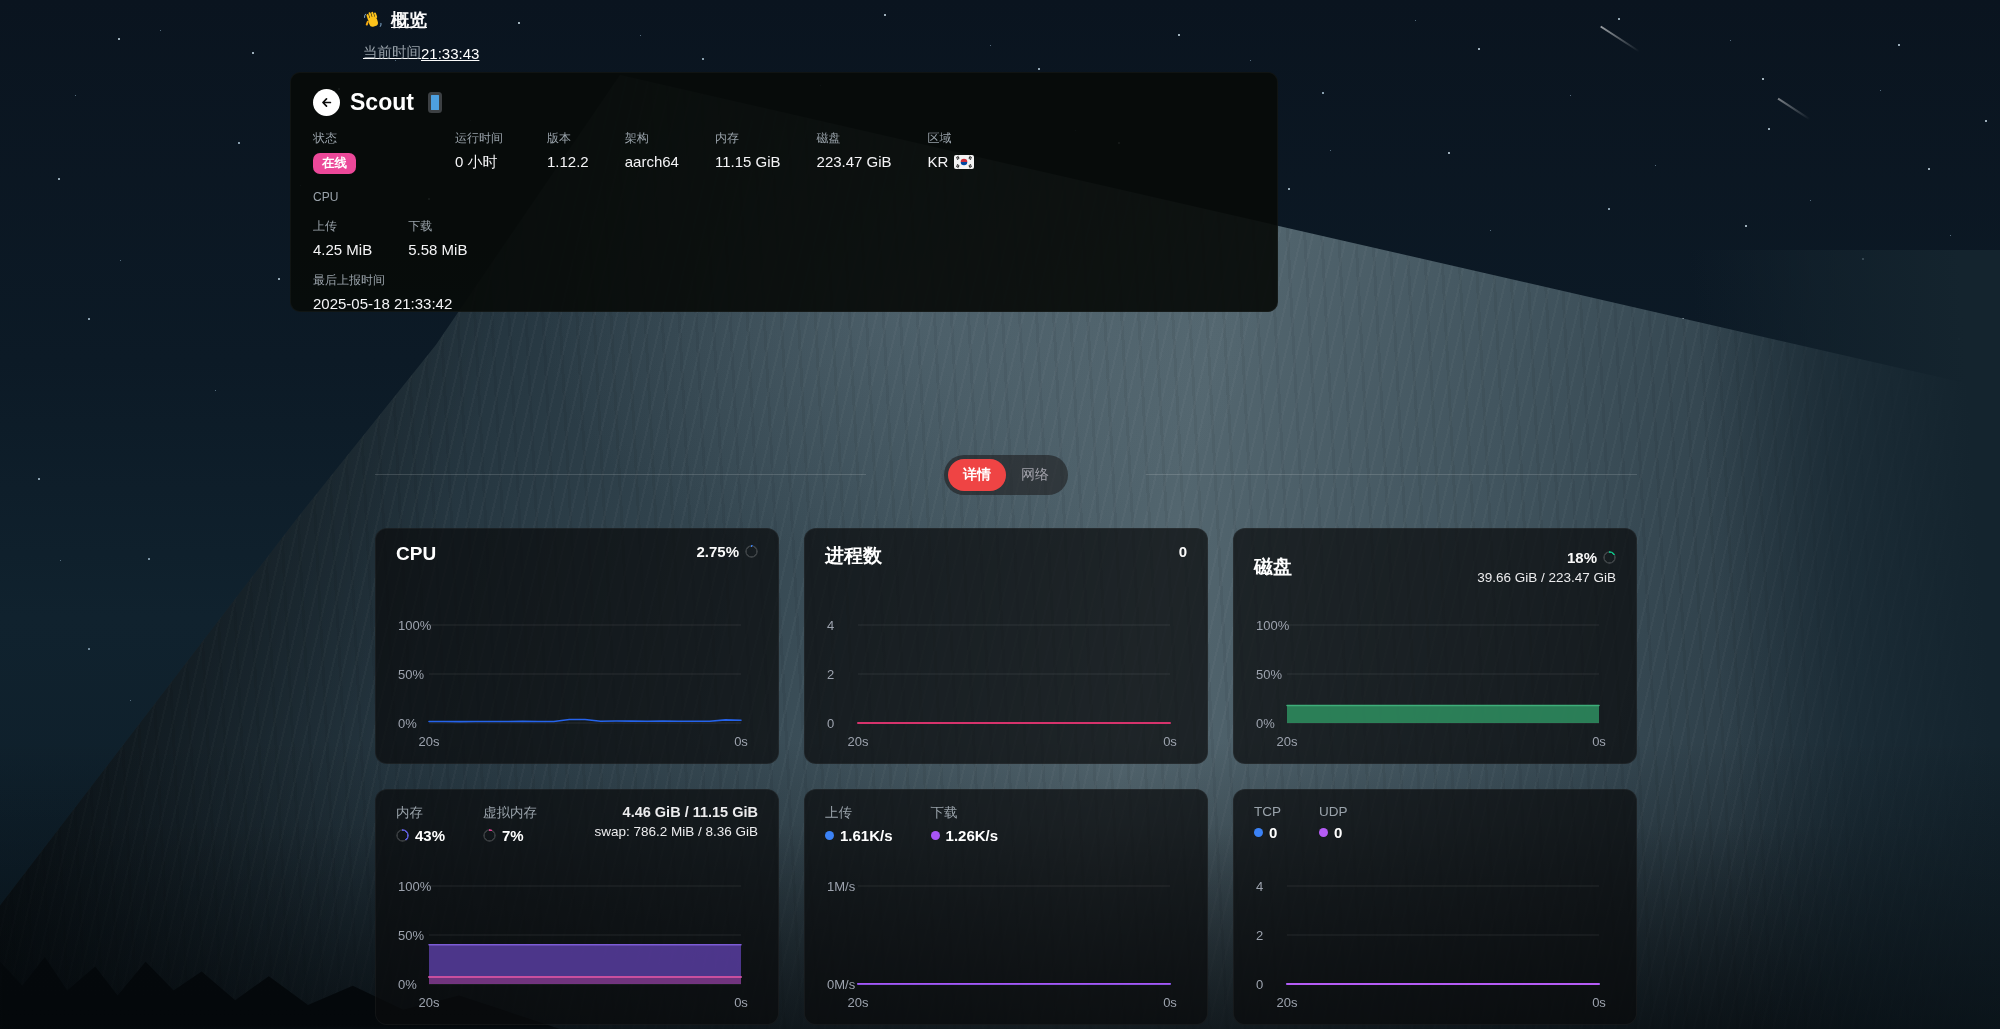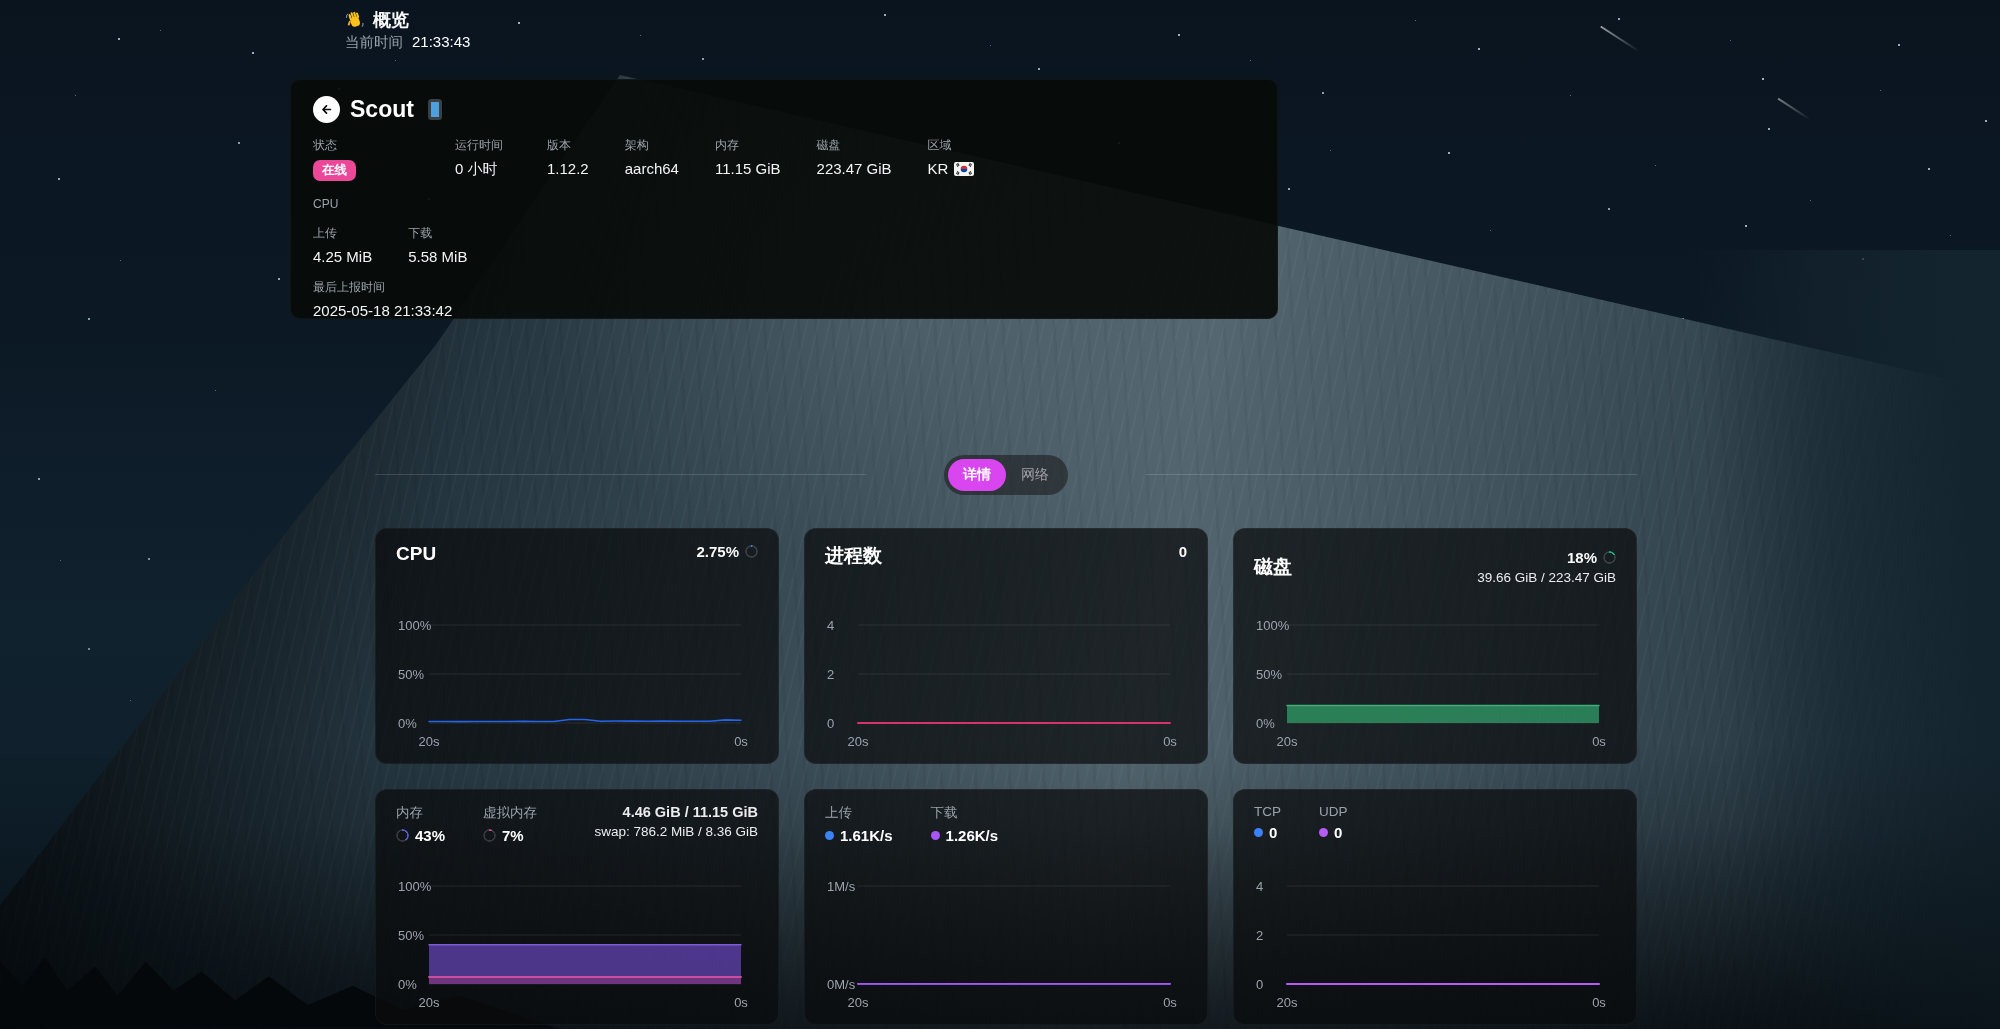--- a/index.html
+++ b/index.html
@@ -49,28 +49,28 @@
     background:linear-gradient(105deg,rgba(0,0,0,.55) 0 9%,transparent 26%),
                linear-gradient(180deg,transparent 80%,rgba(2,6,9,.5) 100%); }
   .shade-right { position:absolute; right:0; top:250px; width:360px; bottom:0;
     background:linear-gradient(266deg,#14242e 10%,rgba(20,36,46,.6) 45%,transparent 75%); }
   .forest { position:absolute; left:0; bottom:0; width:560px; height:96px; filter:blur(2px); background:#05090c;
     clip-path:polygon(0 100%,0 30%,4% 55%,8% 25%,12% 60%,17% 35%,21% 65%,26% 30%,31% 60%,36% 40%,42% 70%,48% 45%,55% 75%,63% 55%,72% 80%,82% 65%,100% 100%); }
   .vignette { position:absolute; inset:0; pointer-events:none;
     background:linear-gradient(180deg,transparent 72%,rgba(3,7,10,.55) 100%); }
 
   
-  .page-header { position:absolute; left:345px; top:8px; }
+  .page-header { position:absolute; left:363px; top:8px;text-decoration:underline; }
   .page-header h1 { font-size:18px; font-weight:700; display:flex; align-items:center; gap:8px; }
-  .time-row { margin-top:1px; display:flex; align-items:flex-start; gap:9px; }
+  .time-row { margin-top:11px; display:flex; align-items:flex-end; }
   .time-label { color:#9aa3ab; font-size:14.5px; }
   .time-value { color:#fff; font-size:15px; font-weight:500; }
 
   
-  .server-card { position:absolute; left:290px; top:79px; width:988px; height:240px;
+  .server-card { position:absolute; left:290px; top:72px; width:988px; height:240px;
     background:rgba(8,11,9,.92); border-radius:10px; padding:16px 22px;
     border:1px solid rgba(255,255,255,.04); }
   .title-row { display:flex; align-items:center; gap:10px; }
   .back-btn { width:27px; height:27px; border-radius:50%; background:#fff; border:none;
     display:flex; align-items:center; justify-content:center; cursor:pointer; }
   .server-name { font-size:23px; font-weight:700; color:#fff; }
   .phone { width:14px; height:21px; background:#4da0e0; border:3px solid #3c4043; border-radius:3.5px; margin-left:4px; }
   .srow { display:flex; gap:36px; margin-top:14px; align-items:flex-start; }
   .fld .lbl { font-size:12px; color:#9aa3ab; }
   .fld .val { font-size:15px; color:#f4f4f6; font-weight:500; margin-top:6px; display:flex; align-items:center; gap:6px; }
@@ -79,21 +79,21 @@
   .c-load { min-width:218px; } .c-up { min-width:48px; } .c-boot { min-width:218px; }
   .badge { display:inline-block; padding:2px 9px; border-radius:7px; font-size:12.5px; font-weight:700; color:#fff; line-height:17px; }
 
   
   .tabs-row { position:absolute; left:375px; top:452px; width:1262px; height:45px;
     display:flex; align-items:center; gap:78px; }
   .divider { flex:1; height:1px; background:rgba(255,255,255,.14); }
   .tab-group { display:flex; background:rgba(30,30,32,.62); border-radius:22px; padding:4px; }
   .tab { padding:7px 15px; border-radius:18px; font-size:14px; color:#a1a1aa; background:transparent;
     border:none; cursor:pointer; font-family:inherit; }
-  .tab.active { background:#d946ef; color:#fff; font-weight:700; }
+  .tab.active { background:#ef4444; color:#fff; font-weight:700; }
 
   
   .grid { position:absolute; left:375px; top:528px; display:grid;
     grid-template-columns:repeat(3,404px); grid-auto-rows:236px; gap:25px; }
   .chart-card { background:rgba(10,11,13,.72); border-radius:12px; padding:14px 20px 8px;
     border:1px solid rgba(255,255,255,.045); display:flex; flex-direction:column; }
   .card-head { display:flex; justify-content:space-between; align-items:flex-start; min-height:48px; }
   .card-head.center { align-items:center; }
   .card-head.tall { min-height:58px; }
   .ct { font-size:19px; font-weight:700; color:#fff; }

